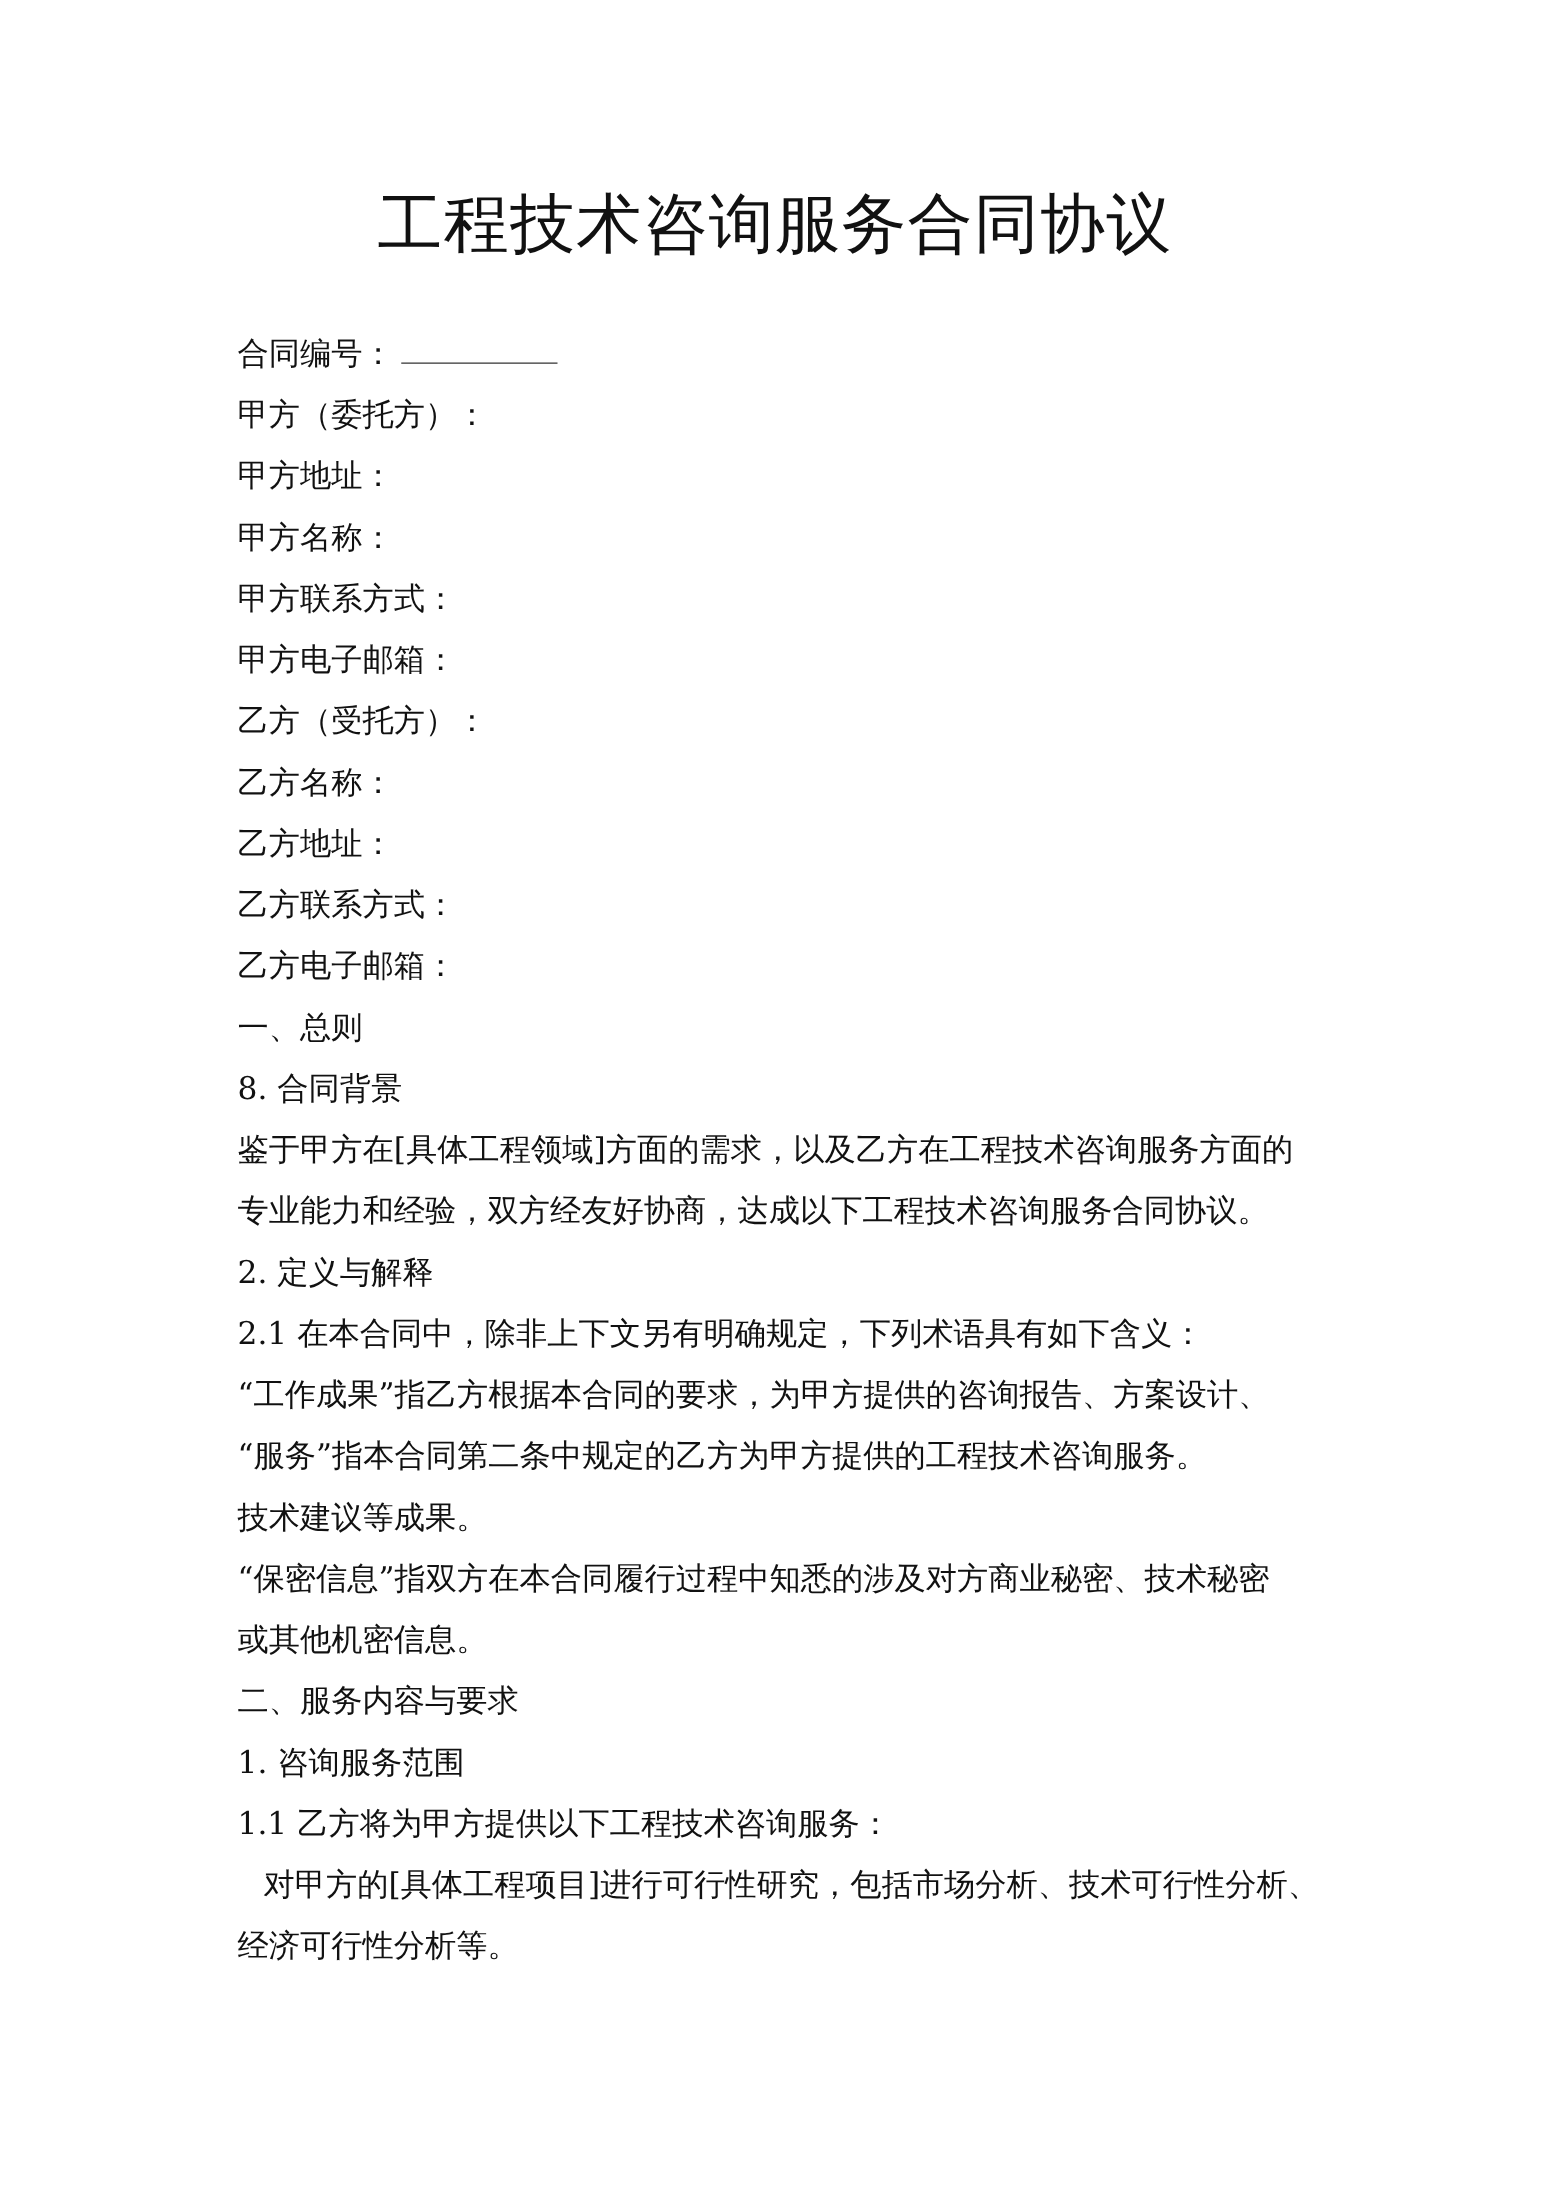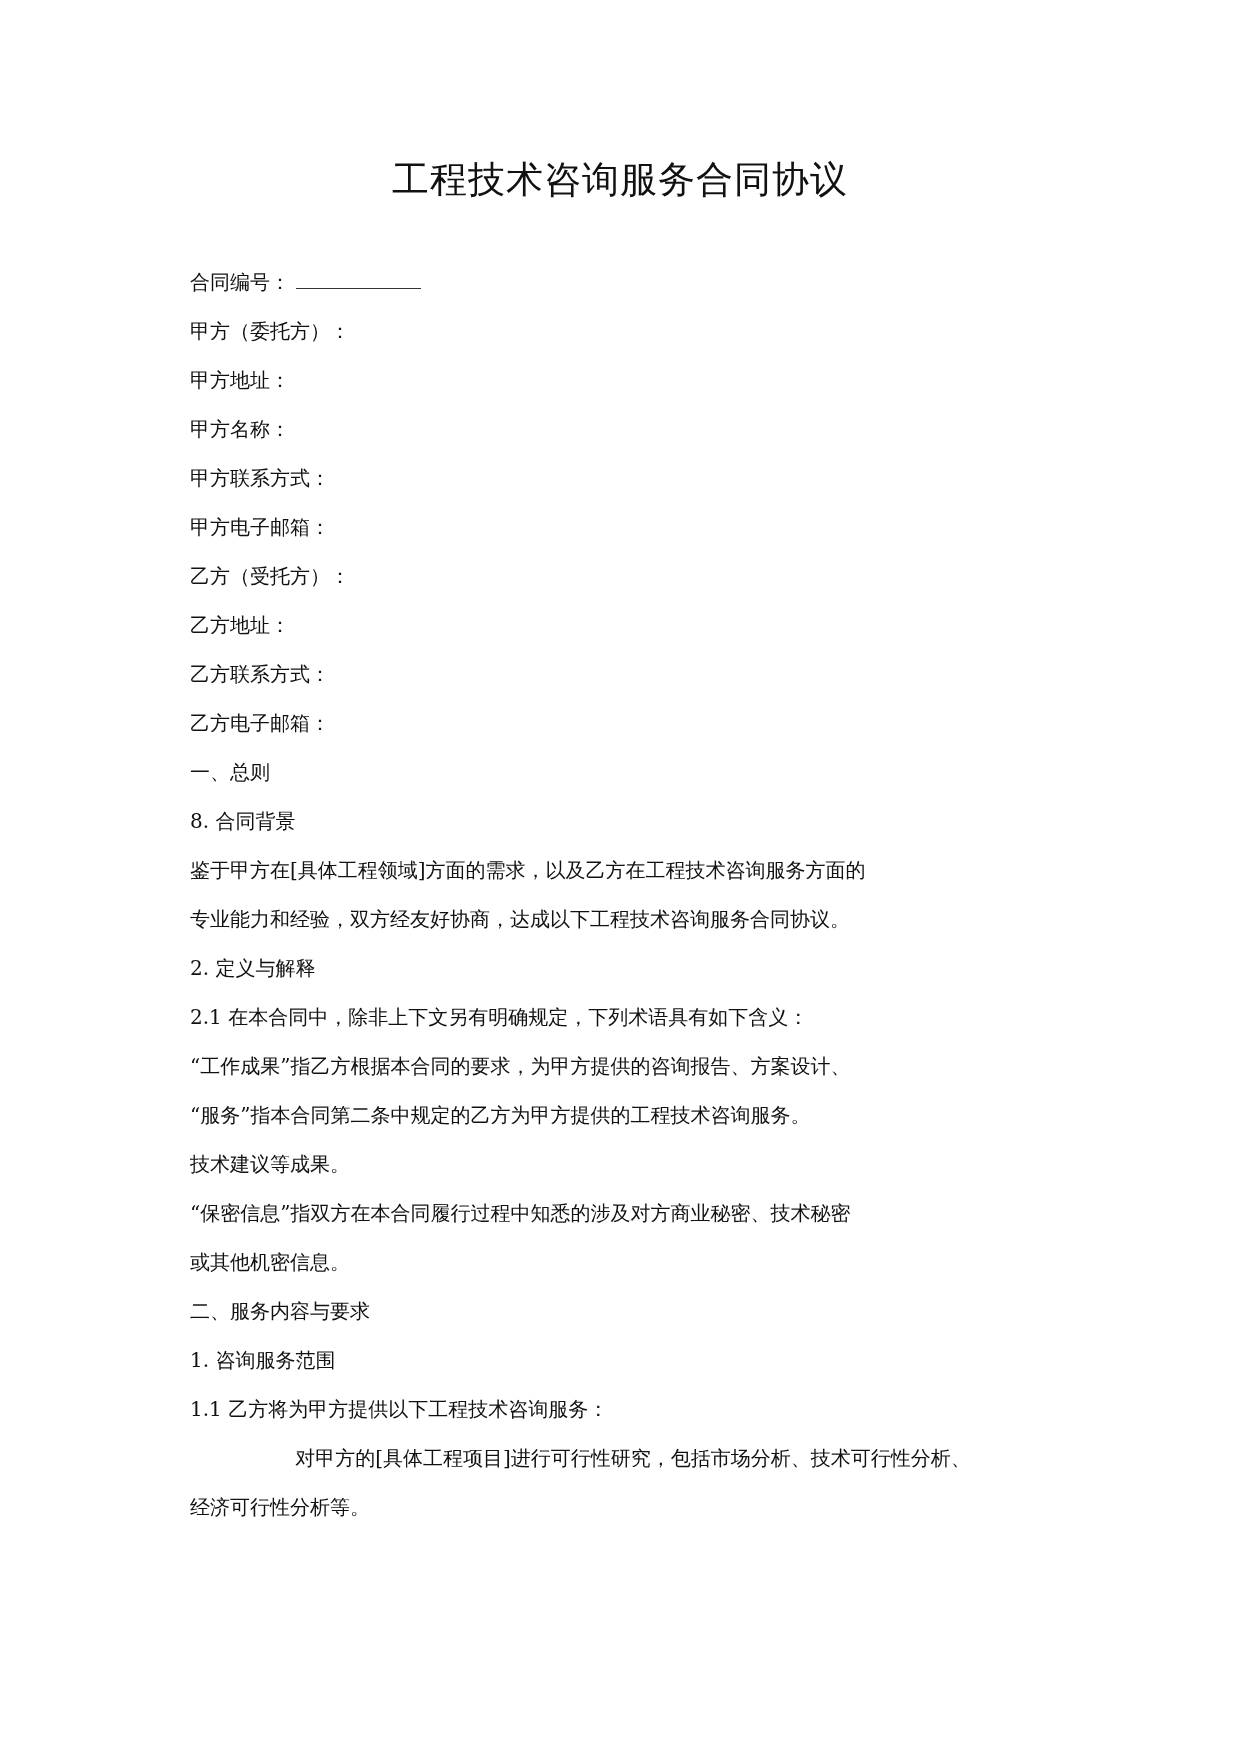--- a/index.html
+++ b/index.html
@@ -22,34 +22,34 @@
       width: 1240px;
       height: 1753px;
       background: #ffffff;
     }
     .title {
       position: absolute;
       left: 0;
       top: 150px;
       width: 1240px;
       text-align: center;
-      font-size: 37px;
+      font-size: 52px;
       line-height: 60px;
       letter-spacing: 1px;
       font-weight: normal;
       margin: 0;
     }
     .body {
       position: absolute;
       left: 190px;
       top: 258px;
       width: 880px;
     }
     .line {
-      font-size: 20px;
+      font-size: 25px;
       height: 49px;
       line-height: 49px;
       white-space: nowrap;
       margin: 0;
     }
     .blank {
       display: inline-block;
       width: 125px;
       border-bottom: 1.5px solid #333;
       height: 16px;
@@ -65,20 +65,21 @@
   <h1 class="title">工程技术咨询服务合同协议</h1>
 
   <div class="body">
     <p class="line"><span>合同编号：</span><span class="blank"></span></p>
     <p class="line">甲方（委托方）：</p>
     <p class="line">甲方地址：</p>
     <p class="line">甲方名称：</p>
     <p class="line">甲方联系方式：</p>
     <p class="line">甲方电子邮箱：</p>
     <p class="line">乙方（受托方）：</p>
+    <p class="line">乙方名称：</p>
     <p class="line">乙方地址：</p>
     <p class="line">乙方联系方式：</p>
     <p class="line">乙方电子邮箱：</p>
 
     <p class="line">一、总则</p>
     <p class="line">8.  合同背景</p>
     <p class="line">鉴于甲方在[具体工程领域]方面的需求，以及乙方在工程技术咨询服务方面的</p>
     <p class="line">专业能力和经验，双方经友好协商，达成以下工程技术咨询服务合同协议。</p>
     <p class="line">2.  定义与解释</p>
     <p class="line">2.1  在本合同中，除非上下文另有明确规定，下列术语具有如下含义：</p>

